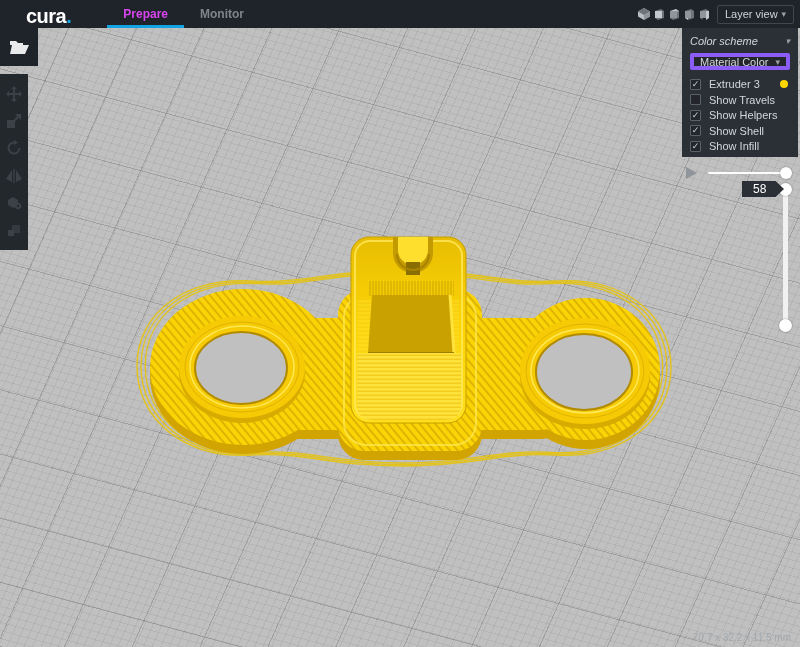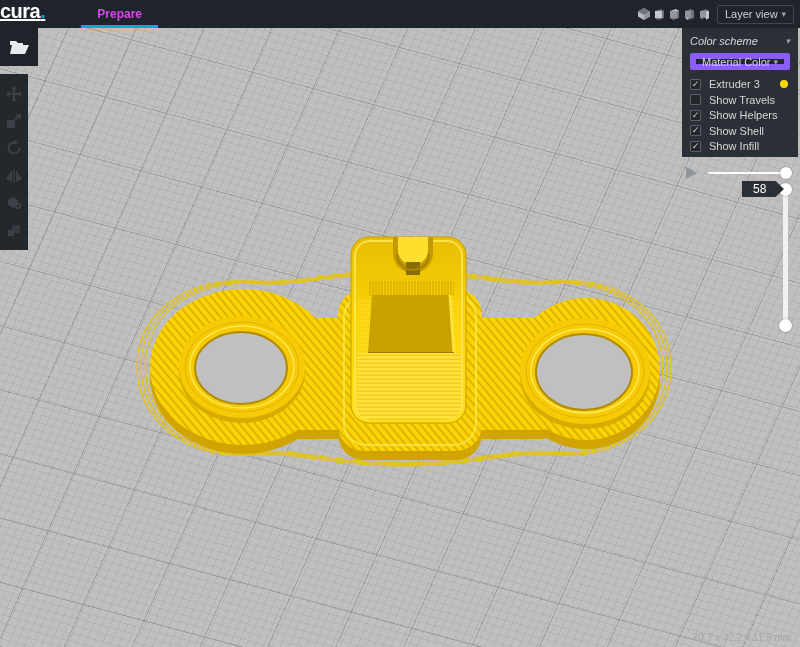--- a/index.html
+++ b/index.html
@@ -3,22 +3,22 @@
 <meta charset="utf-8">
 <style>
   * { margin:0; padding:0; box-sizing:border-box; }
   html,body { width:800px; height:647px; overflow:hidden;
     font-family:"Liberation Sans", sans-serif; background:#c0c0c0; }
   .app { position:relative; width:800px; height:647px; }
 
   
   .topbar { position:absolute; left:0; top:0; width:800px; height:28px;
     background:#1f242a; display:flex; align-items:stretch; z-index:30; }
-  .logo { display:flex; align-items:flex-start; margin-left:0; margin-right:36px;
-    font-size:20px; font-weight:bold; letter-spacing:-0.5px; color:#ffffff;text-decoration:underline; }
+  .logo { display:flex; align-items:flex-end; margin-left:26px; margin-right:36px;
+    font-size:20px; font-weight:bold; letter-spacing:-0.5px; color:#ffffff; }
   .logo .dot { color:#12a3e3; }
   .stage-tabs { display:flex; align-items:stretch; }
   .stage-tab { display:flex; align-items:center; padding:0 16px; font-size:12px;
     font-weight:bold; color:#7d858c; cursor:pointer; position:relative; }
   .stage-tab.active { color:#d946ef; }
   .stage-tab.active::after { content:""; position:absolute; left:0; right:0;
     bottom:0; height:3px; background:#12a3e3; }
   .top-right { margin-left:auto; display:flex; align-items:center; 
     padding-right:6px; }
   .view-icon { width:15px; height:15px; display:flex; align-items:center;
@@ -47,21 +47,21 @@
     background:#23282d; display:flex; flex-direction:column; align-items:center;
     justify-content:space-around; padding:6px 0; z-index:20; }
   .tool-btn { width:20px; height:20px; display:flex; align-items:center;
     justify-content:center; cursor:pointer; }
 
   
   .lv-panel { position:absolute; left:682px; top:28px; width:116px; height:129px;
     background:#2b3036; padding:7px 8px 6px 8px; z-index:25; color:#d3d7da; }
   .lv-header { display:flex; align-items:center; font-size:11px;font-style:italic; }
   .lv-header .chev { margin-left:auto; font-size:9px; color:#9aa0a6; }
-  .cs-dropdown { margin-top:6px; height:17px; border:6px solid #8b5cf6;
+  .cs-dropdown { margin-top:6px; height:17px; border:4px solid #8b5cf6;
     border-radius:2px; background:#23272c; display:flex; align-items:center;
     padding:0 6px; font-size:11px; cursor:pointer; }
   .cs-dropdown .chev { margin-left:auto; font-size:9px; color:#9aa0a6; }
   .lv-list { margin-top:8px; display:flex; flex-direction:column; gap:3.5px; }
   .lv-row { display:flex; align-items:center; height:12px; }
   .checkbox { width:11px; height:11px; border:1px solid #5a6167; background:#23272c;
     border-radius:1px; margin-right:8px; display:flex; align-items:center;
     justify-content:center; font-size:9px; line-height:9px; color:#cfd3d7;
     cursor:pointer; flex:none; }
   .lv-label { font-size:11px; white-space:nowrap; }
@@ -180,20 +180,21 @@
     </g>
   </svg>
 
   <div class="topbar">
     <div class="logo">
         <span>cura</span>
         <span class="dot">.</span>
       </div>
     <div class="stage-tabs">
       <div class="stage-tab active">Prepare</div>
+      <div class="stage-tab">Monitor</div>
     </div>
     <div class="top-right">
       <span class="view-icon">
         <svg width="14" height="14" viewBox="0 0 14 14">
             <path d="M7 1 L13 4.5 V9.5 L7 13 L1 9.5 V4.5 Z" fill="#b9bdc1"></path>
             <path d="M7 1 L13 4.5 L7 8 L1 4.5 Z" fill="#6d737a"></path>
             <path d="M7 8 L13 4.5 V9.5 L7 13 Z" fill="#8f959b"></path>
           </svg>
       </span>
       <span class="view-icon">

